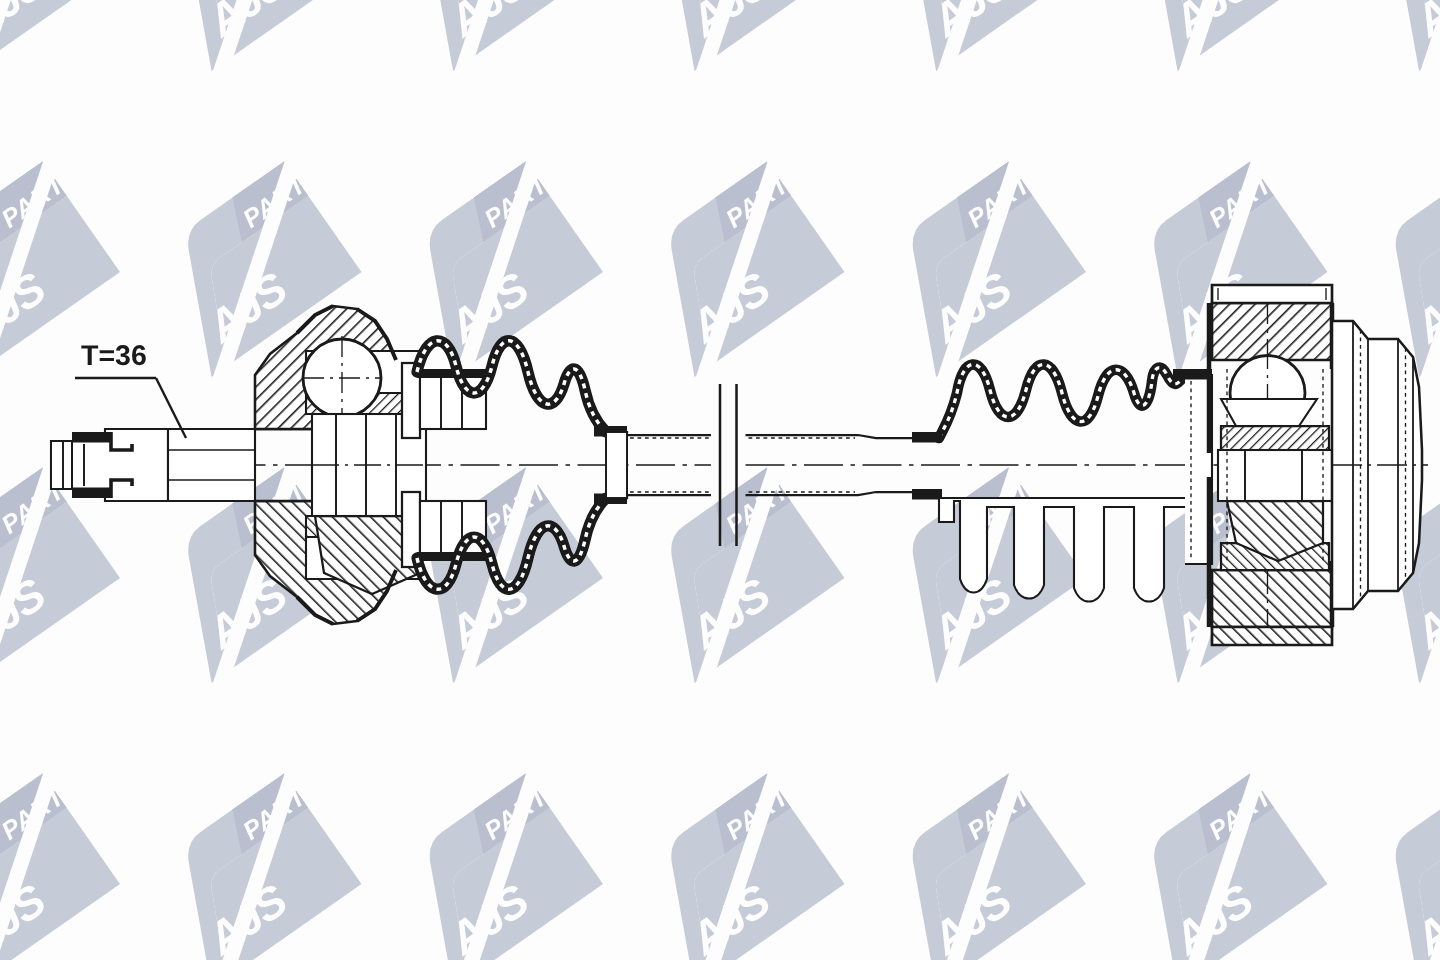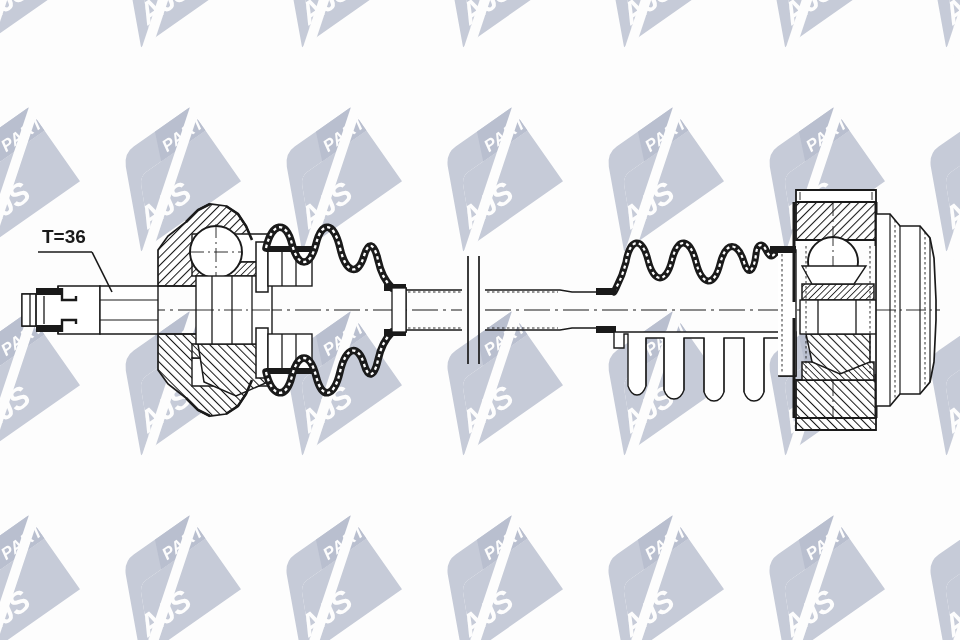--- a/index.html
+++ b/index.html
@@ -16,20 +16,21 @@
     overflow:hidden;
   }
   #watermark-layer{
     position:absolute;inset:0;
     z-index:1;
     pointer-events:none;
   }
   #drawing-layer{
     position:absolute;inset:0;
     z-index:2;
+    margin-left:12px;
   }
   svg{display:block;}
 </style>
 </head>
 <body style="background: rgb(253, 253, 253);">
 
 <div id="stage" style="background: rgb(253, 253, 253);">
 
   <div id="watermark-layer">
     <svg width="960" height="640" viewBox="0 0 960 640">

